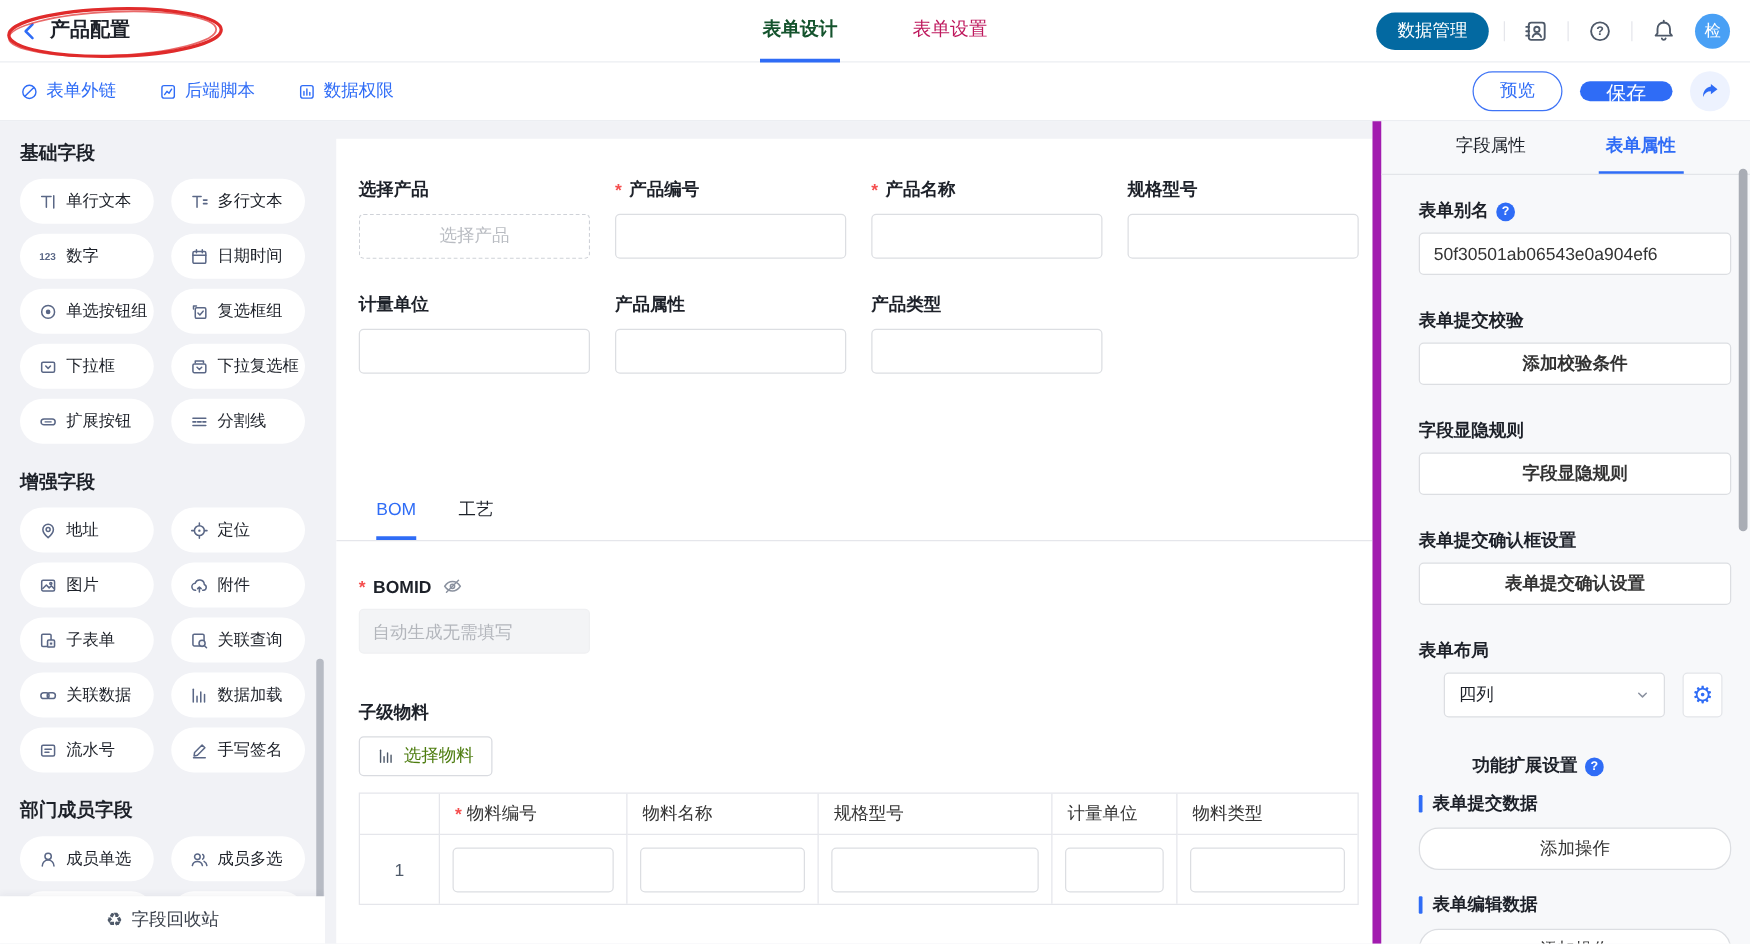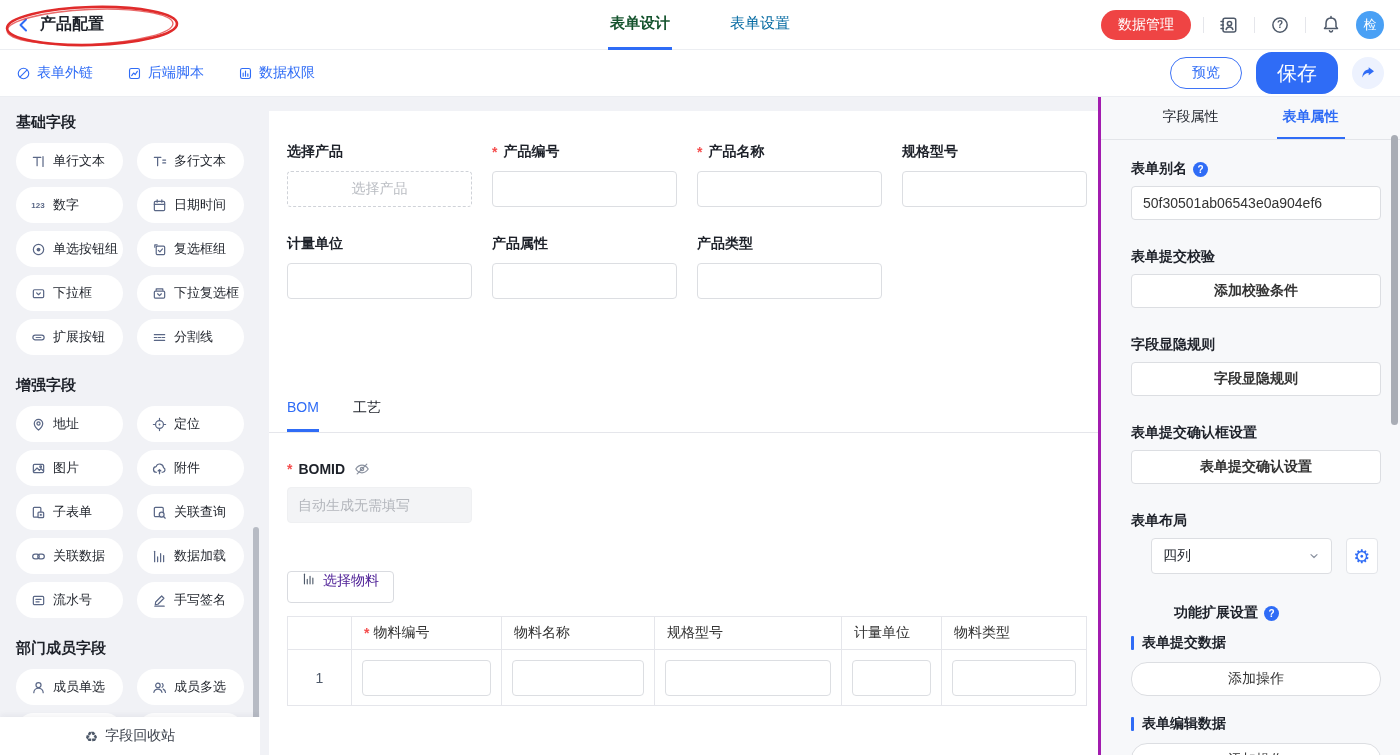--- a/index.html
+++ b/index.html
@@ -6,35 +6,35 @@
   html,body { width:1400px; height:755px; overflow:hidden; }
   body { font-family:"Liberation Sans","DejaVu Sans",sans-serif; font-size:14px; color:#1d2129; background:#fff; }
   svg { display:block; }
 
   
   .header { height:50px; background:#fff; border-bottom:1px solid #eceef2; display:flex; align-items:center; padding:0 16px; position:relative; }
   .back-wrap { display:flex; align-items:center; gap:8px; cursor:pointer; position:relative; z-index:2; }
   .page-title { font-size:16px; font-weight:600; }
   .annotation { position:absolute; left:2px; top:2px; z-index:3; pointer-events:none; }
   .header-tabs { position:absolute; left:50%; transform:translateX(-50%); top:0; height:50px; display:flex; gap:56px; align-items:stretch; }
-  .htab { display:flex; align-items:center; font-size:15px; color:#0369a1; cursor:pointer; border-bottom:3px solid transparent; padding:0 2px; }
+  .htab { display:flex; align-items:center; font-size:15px; color:#be185d; cursor:pointer; border-bottom:3px solid transparent; padding:0 2px; }
   .htab.active { color:#14532d; border-bottom-color:#2f6cf6; font-weight:600; }
   .header-right { margin-left:auto; display:flex; align-items:center; gap:12px; }
-  .btn-green { background:#ef4444; color:#fff; border:none; height:30px; padding:0 17px; border-radius:15px; font-size:14px; cursor:pointer; }
+  .btn-green { background:#0369a1; color:#fff; border:none; height:30px; padding:0 17px; border-radius:15px; font-size:14px; cursor:pointer; }
   .vdiv { width:1px; height:16px; background:#e5e6eb; }
   .icon-btn { width:26px; height:26px; display:flex; align-items:center; justify-content:center; cursor:pointer; background:none; border:none; }
   .avatar { width:28px; height:28px; border-radius:50%; background:#49a0f5; color:#fff; font-size:13px; display:flex; align-items:center; justify-content:center; cursor:pointer; }
 
   
   .toolbar { height:47px; background:#fff; border-bottom:1px solid #eceef2; display:flex; align-items:center; padding:0 16px; }
   .tool-links { display:flex; align-items:center; gap:34px; }
   .tool-link { display:flex; align-items:center; gap:6px; color:#2f6cf6; font-size:14px; cursor:pointer; }
   .toolbar-right { margin-left:auto; display:flex; align-items:center; gap:14px; }
   .btn-outline { height:32px; padding:0 21px; border-radius:16px; border:1px solid #3f74f6; color:#2f6cf6; background:#fff; font-size:14px; cursor:pointer; }
-  .btn-primary { height:42px; padding:0 21px; border-radius:16px; border:none; color:#fff; background:#2f6cf6; font-size:20px; cursor:pointer;text-align:center; }
+  .btn-primary { height:16px; padding:0 21px; border-radius:16px; border:none; color:#fff; background:#2f6cf6; font-size:16px; cursor:pointer;text-align:center; }
   .btn-share { width:32px; height:32px; border-radius:50%; background:#edf2fe; border:none; display:flex; align-items:center; justify-content:center; cursor:pointer; }
 
   
   .content { display:flex; height:658px; background:#f1f2f6; }
 
   
   .sidebar { width:260px; background:#f1f2f6; position:relative; overflow:hidden; flex:none; padding:16px 16px 1px 16px; }
   .sec-title { font-size:15px; font-weight:700; margin-bottom:11px; }
   .pill-grid { display:grid; grid-template-columns:1fr 1fr; gap:8px 14px; margin-bottom:21px; }
   .pill { height:36px; background:#fff; border-radius:18px; display:flex; align-items:center; padding:0 10px 0 14px; gap:7px; cursor:grab; font-size:13px; color:#1d2129; white-space:nowrap; overflow:hidden; }
@@ -45,38 +45,38 @@
   .recycle-glyph { font-size:15px; color:#4e5969; line-height:1; }
 
   
   .canvas-wrap { flex:1; background:#f1f2f6; overflow:hidden; }
   .canvas { background:#fff; margin:14px 0 0 9px; height:644px; position:relative; overflow:hidden; }
   .form-grid { display:grid; grid-template-columns:repeat(4,185px); column-gap:20px; row-gap:28px; padding:32px 0 0 18px; }
   .f-label { font-size:14px; font-weight:700; margin-bottom:10px; display:flex; align-items:center; gap:5px; }
   .req { color:#f54e4e; font-weight:700; margin-right:1px; }
   .f-input { width:185px; height:36px; border:1px solid #dcdee2; border-radius:4px; background:#fff; padding:0 10px; font-size:14px; color:#1d2129; }
   .dashed-btn { width:185px; height:36px; border:1px dashed #cfd2d8; border-radius:4px; background:#fff; color:#b9bcc2; font-size:14px; display:flex; align-items:center; justify-content:center; cursor:pointer; }
-  .subtabs { margin-top:100px; border-bottom:1px solid #e5e6eb; display:flex; gap:34px; padding-left:18px; }
+  .subtabs { margin-top:100px; border-bottom:1px solid #e5e6eb; display:flex; gap:34px; padding-left:32px; }
   .stab { font-size:14px; padding-bottom:12px; border-bottom:3px solid transparent; cursor:pointer; color:#1d2129; }
   .stab.active { color:#2f6cf6; border-bottom-color:#2f6cf6; }
   .bomid-block { margin:28px 0 0 18px; }
   .bomid-input { width:185px; height:36px; background:#f3f4f6; border:1px solid #eff0f2; border-radius:4px; padding:0 10px; font-size:14px; color:#1d2129; }
   .bomid-input::placeholder { color:#b3b6bc; }
   .subtable-block { margin:38px 0 0 18px; }
-  .chooser-btn { margin-top:10px; height:32px; padding:0 14px; background:#fff; border:1px solid #d9dbe0; border-radius:4px; display:inline-flex; align-items:flex-start; gap:7px; font-size:14px; color:#4c1d95; cursor:pointer; }
+  .chooser-btn { margin-top:10px; height:32px; padding:0 14px; background:#fff; border:1px solid #d9dbe0; border-radius:4px; display:inline-flex; align-items:center; gap:7px; font-size:14px; color:#4d7c0f; cursor:pointer; }
   .ftable { margin-top:13px; width:800px; border:1px solid #e5e6eb; display:grid; grid-template-columns:64px 150px 153px 187px 100px 1fr; }
   .fth { height:33px; display:flex; align-items:center; padding:0 12px; font-size:14px; color:#333; border-right:1px solid #e5e6eb; border-bottom:1px solid #e5e6eb; gap:3px; }
   .fth:nth-child(6), .ftd:nth-child(12) { border-right:none; }
   .ftd { height:55px; display:flex; align-items:center; padding:0 10px; border-right:1px solid #e5e6eb; }
   .ftd:last-child { border-right:none; }
   .ftd input { width:100%; height:36px; border:1px solid #dcdee2; border-radius:4px; padding:0 8px; font-size:14px; }
   .row-idx { justify-content:center; color:#4e5969; font-size:14px; }
 
   
-  .rpanel { width:302px; flex:none; background:#f7f8fa; border-left:3px solid #a21caf; position:relative; overflow:hidden; }
+  .rpanel { width:302px; flex:none; background:#f7f8fa; border-left:7px solid #a21caf; position:relative; overflow:hidden; }
   .ptabs { height:43px; border-bottom:1px solid #e3e5e9; display:flex; justify-content:center; gap:52px; }
   .ptab { font-size:14px; display:flex; align-items:center; padding:0 6px; border-bottom:2px solid transparent; cursor:pointer; color:#1d2129; }
   .ptab.active { color:#2f6cf6; border-bottom-color:#2f6cf6; font-weight:600; }
   .pbody { padding:20px 22px 0 30px; }
   .p-label { font-size:14px; font-weight:700; display:flex; align-items:center; gap:6px; }
   .qbadge { width:15px; height:15px; border-radius:50%; background:#2f6cf6; color:#fff; font-size:10px; font-weight:700; display:inline-flex; align-items:center; justify-content:center; cursor:pointer; }
   .qbadge::before { content:"?"; }
   .p-input { margin-top:8px; width:250px; height:34px; border:1px solid #dcdee2; border-radius:4px; background:#fff; padding:0 11px; font-size:14px; color:#333; }
   .p-btn { margin-top:8px; width:250px; height:34px; border:1px solid #dcdee2; border-radius:4px; background:#fff; font-size:14px; color:#333; cursor:pointer;font-weight:bold; }
   .mt28 { margin-top:28px; } .mt30 { margin-top:30px;margin-left:43px; }
@@ -473,20 +473,23 @@
                 <path d="M1.8 8S4.3 4.2 8 4.2 14.2 8 14.2 8 11.7 11.8 8 11.8 1.8 8 1.8 8z"></path>
                 <circle cx="8" cy="8" r="1.7"></circle>
                 <path d="M3.2 12.8 12.8 3.2"></path>
               </svg>
           </span>
         </div>
         <input class="bomid-input" disabled="" placeholder="自动生成无需填写" style="">
       </div>
 
       <div class="subtable-block">
+        <div class="f-label" style="margin-bottom:0;">
+            <span>子级物料</span>
+          </div>
         <button class="chooser-btn">
           <span>
             <svg width="14" height="14" viewBox="0 0 16 16" fill="none" stroke="#4e5969" stroke-width="1.3" stroke-linecap="round">
                 <path d="M2.8 2.5v11"></path>
                 <path d="M6 13.5V8.5M9.2 13.5V5M12.4 13.5V7"></path>
               </svg>
           </span>
           <span>选择物料</span>
         </button>
 

